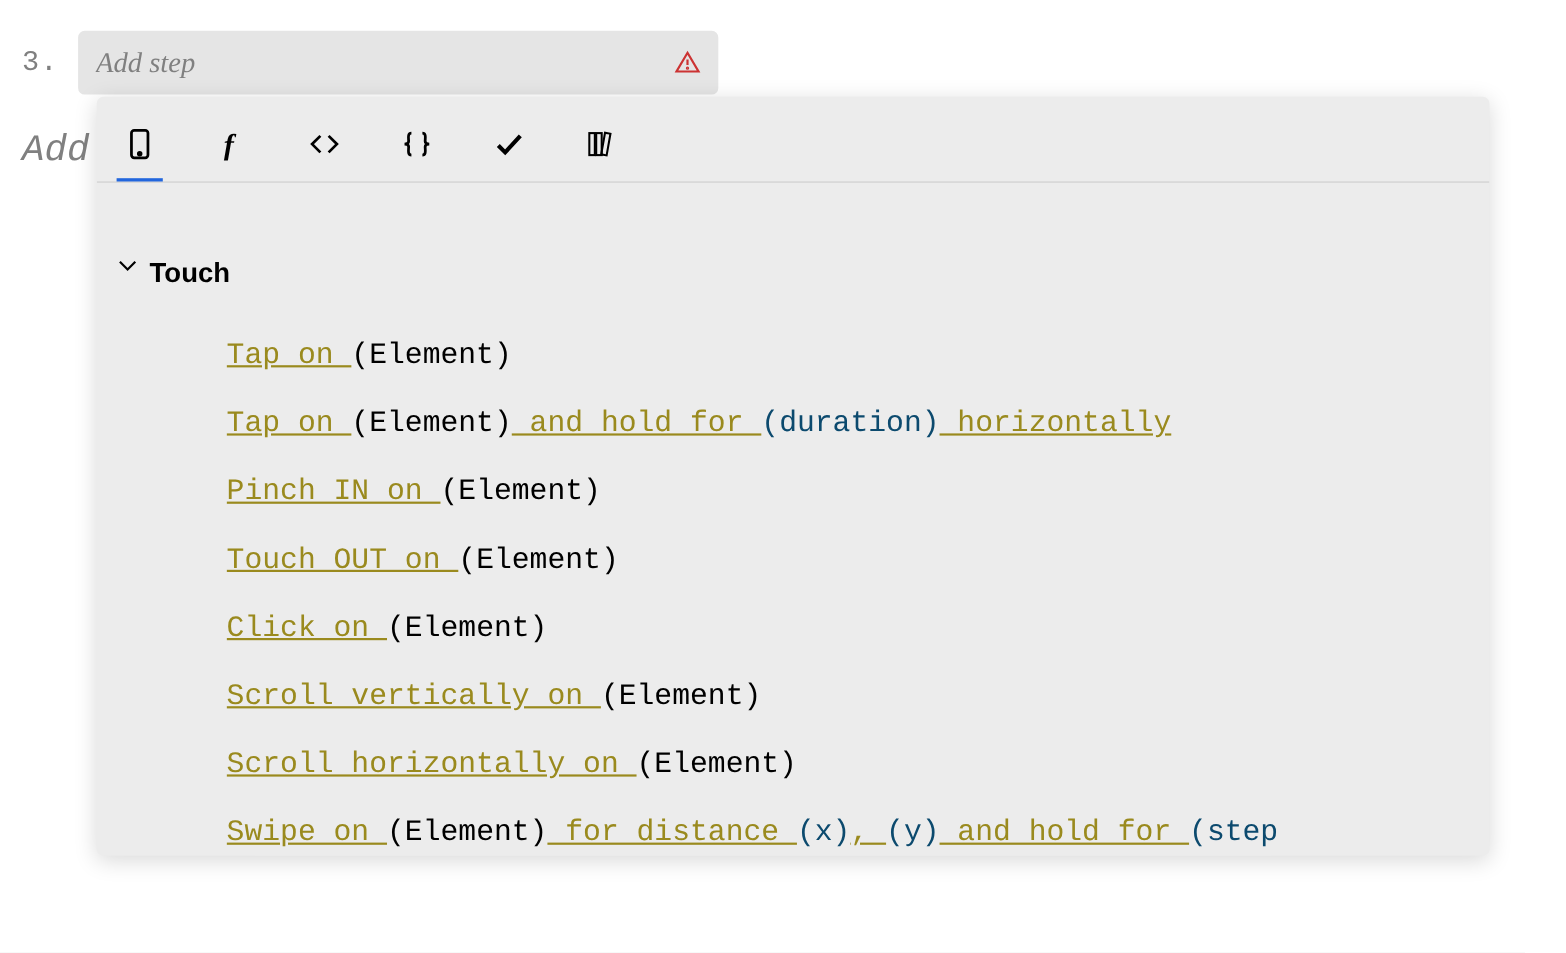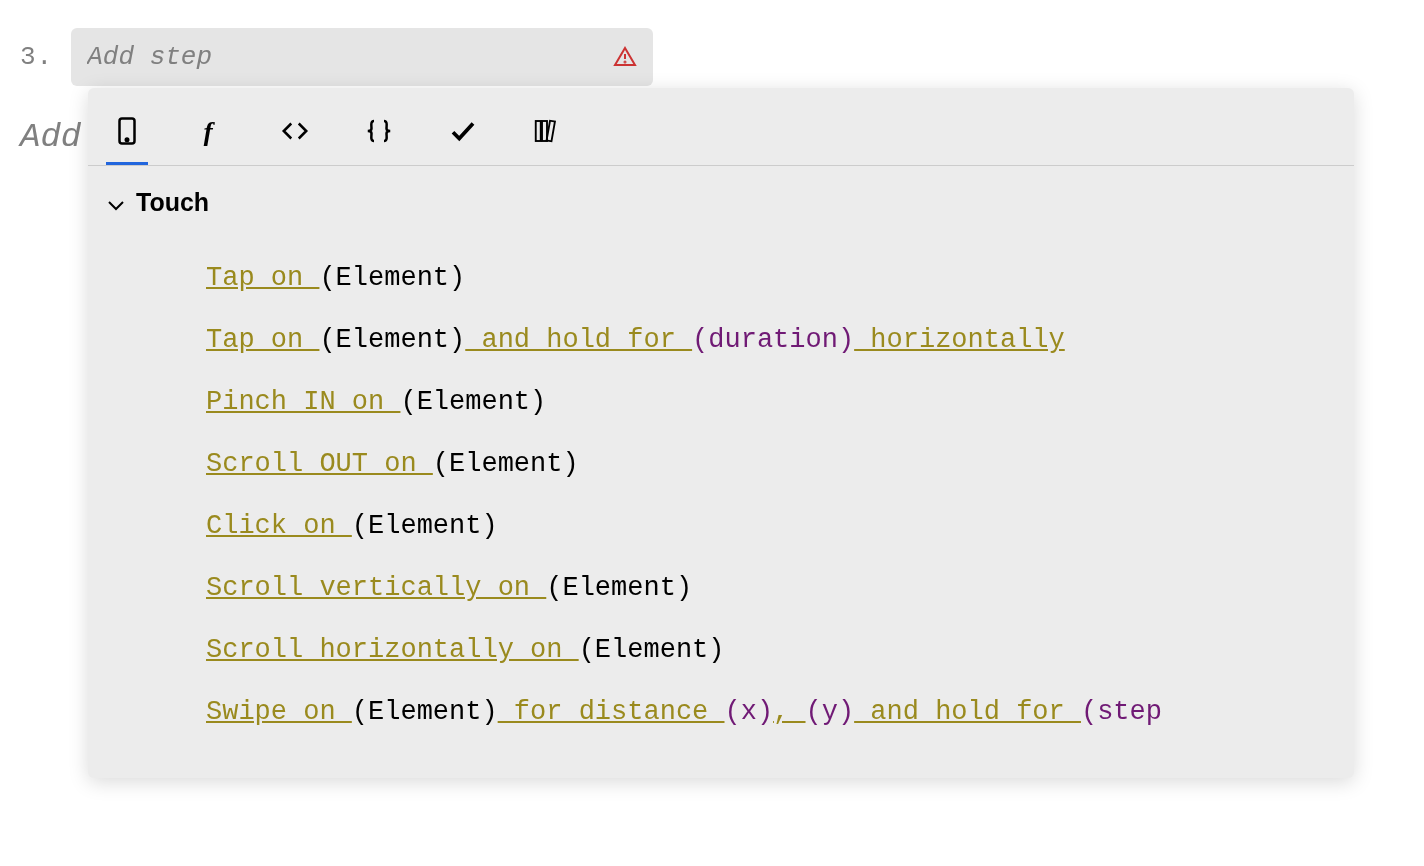--- a/index.html
+++ b/index.html
@@ -36,21 +36,21 @@
       flex: 0 0 582px;
     }
     
     .step-input-wrapper input {
       width: 100%;
       background: #e5e5e5;
       border: none;
       border-radius: 6px;
       padding: 14px 62px 14px 16px;
       font-size: 26px;
-      font-family: Liberation Mono, monospace;
+      font-family: Liberation Serif, serif;
       font-style: italic;
       color: #333;
       outline: none;
     }
     
     .step-input-wrapper input::placeholder {
       color: #808080;
       font-style: italic;
     }
     
@@ -111,24 +111,25 @@
     }
     
     .dropdown-content {
       padding: 16px 18px;
       height: calc(100% - 72px);
       overflow: hidden;
     }
     
     .category-header {
       display: flex;
-      align-items: flex-end;
+      align-items: flex-start;
       gap: 10px;
       padding: 6px 0;
       cursor: pointer;
+      margin-top: 46px;
     }
     
     .category-header svg {
       width: 20px;
       height: 14px;
     }
     
     .category-title {
       font-size: 25px;
       font-weight: 600;
@@ -149,21 +150,21 @@
       white-space: nowrap;
       overflow: hidden;
     }
     
     .keyword {
       color: #9a8a1e;
       text-decoration: underline;
     }
     
     .param {
-      color: #701a75;
+      color: #0c4a6e;
     }
     
     .element {
       color: #000;
     }
   </style>
 </head>
 <body>
 
 <div class="step-row">
@@ -228,20 +229,20 @@
           <polyline points="3,4 10,11 17,4"></polyline>
         </svg>
       </span>
       <span class="category-title">Touch</span>
     </div>
 
     <div class="snippets" id="snippets-container">
     <div class="snippet-item"><span class="keyword">Tap on </span><span class="element">(Element)</span></div>
         <div class="snippet-item"><span class="keyword">Tap on </span><span class="element">(Element)</span><span class="keyword"> and hold for </span><span class="param">(duration)</span><span class="keyword"> horizontally</span></div>
         <div class="snippet-item"><span class="keyword">Pinch IN on </span><span class="element">(Element)</span></div>
-        <div class="snippet-item"><span class="keyword">Scroll OUT on </span><span class="element">(Element)</span></div>
+        <div class="snippet-item"><span class="keyword">Touch OUT on </span><span class="element">(Element)</span></div>
         <div class="snippet-item"><span class="keyword">Click on </span><span class="element">(Element)</span></div>
         <div class="snippet-item"><span class="keyword">Scroll vertically on </span><span class="element">(Element)</span></div>
         <div class="snippet-item"><span class="keyword">Scroll horizontally on </span><span class="element">(Element)</span></div>
         <div class="snippet-item"><span class="keyword">Swipe on </span><span class="element">(Element)</span><span class="keyword"> for distance </span><span class="param">(x)</span><span class="keyword">, </span><span class="param">(y)</span><span class="keyword"> and hold for </span><span class="param">(step</span></div>
       </div>
   </div>
 </div>
 
 </body></html>

